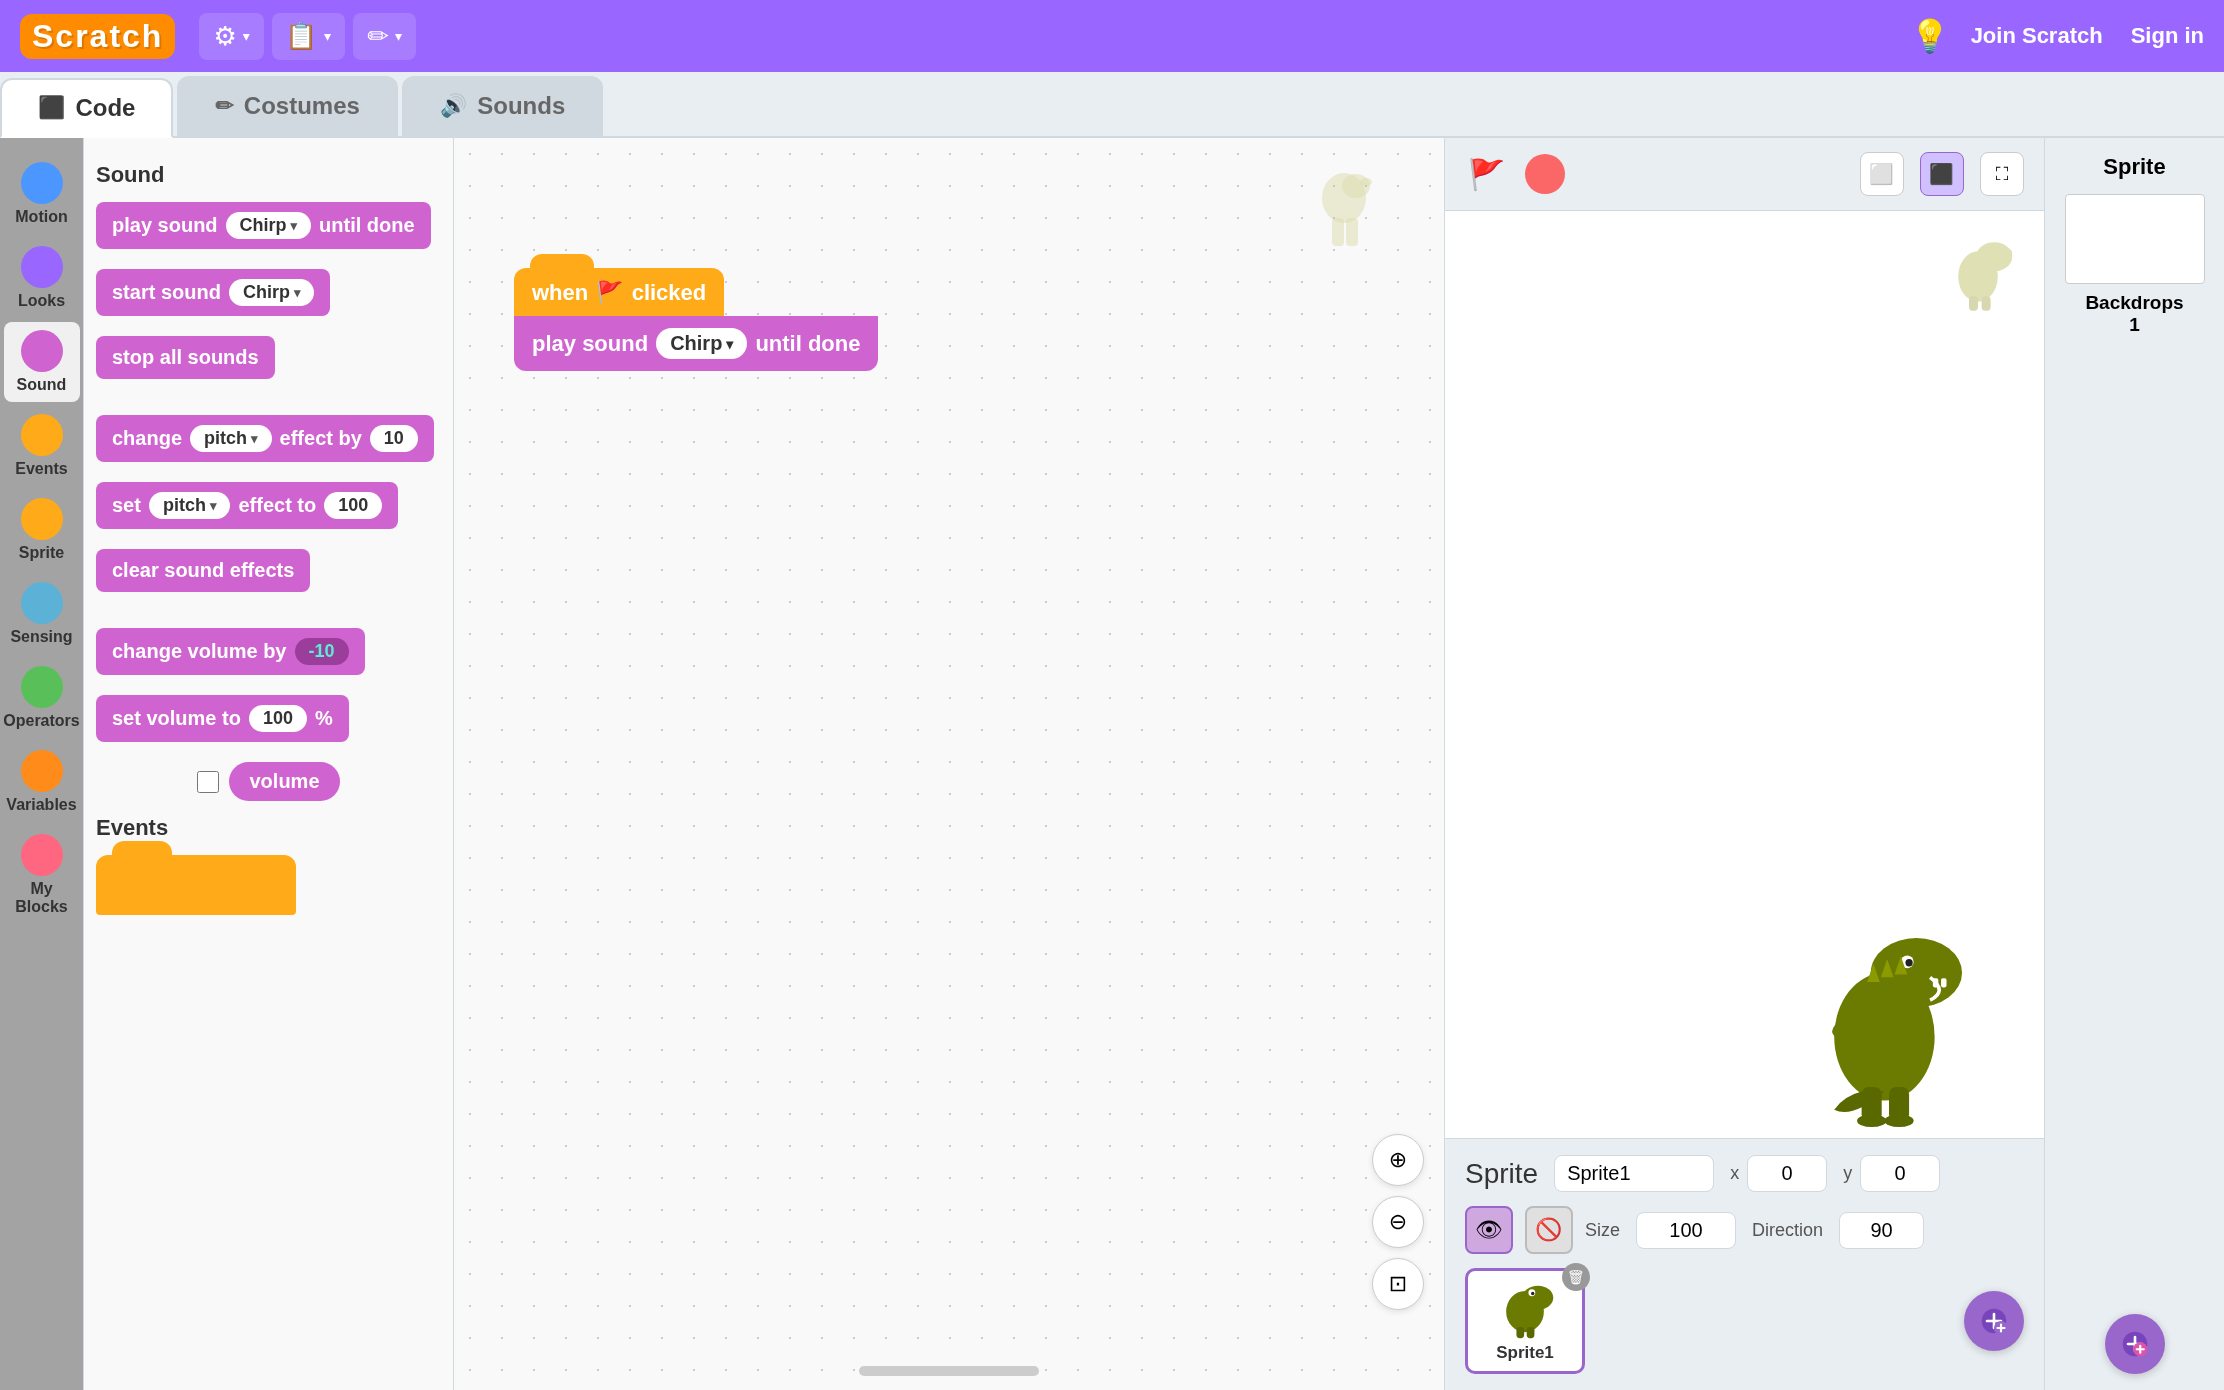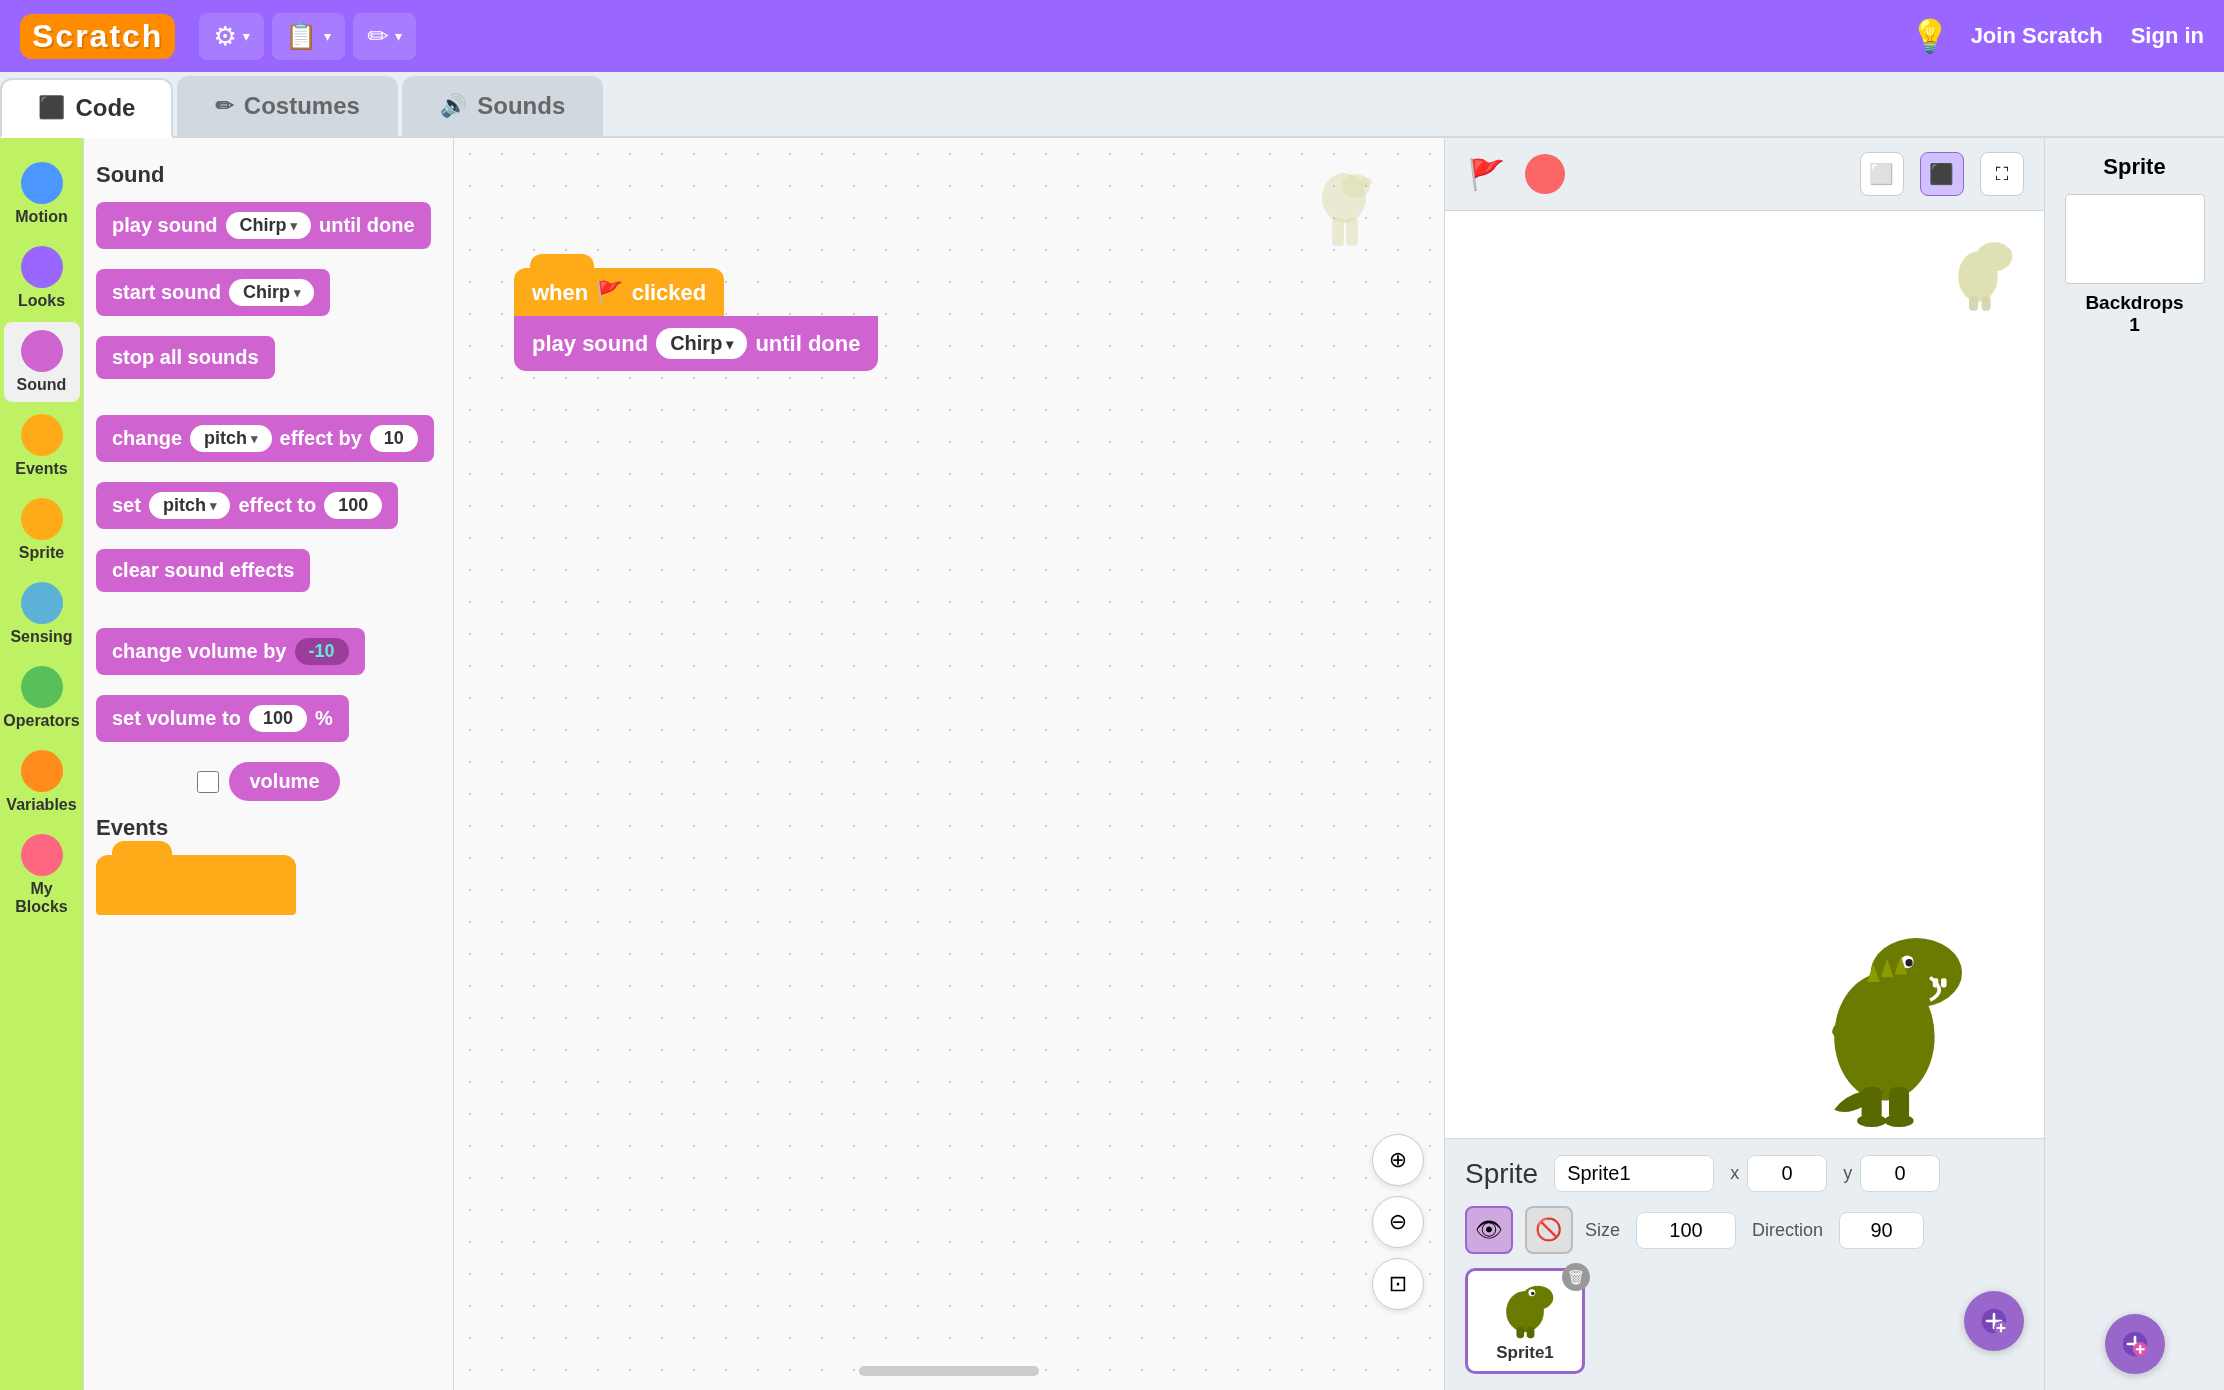--- a/index.html
+++ b/index.html
@@ -49,21 +49,21 @@
     .tab.inactive { background: #d0d8e0; color: #666; }
     .tab-icon { font-size: 22px; }
 
     
     .main-layout {
       display: flex; height: calc(1390px - 72px - 66px);
     }
 
     
     .category-sidebar {
-      width: 84px; background: #bef264; display: flex; flex-direction: column;
+      width: 84px; background: #a3a3a3; display: flex; flex-direction: column;
       align-items: center; padding: 16px 0; gap: 4px;
       border-right: 1px solid #d0d8e0; overflow-y: auto;
     }
     .cat-item {
       display: flex; flex-direction: column; align-items: center;
       cursor: pointer; padding: 8px 4px; border-radius: 8px;
       width: 76px; text-align: center;
     }
     .cat-item.active { background: #f0f0f0; }
     .cat-dot {

